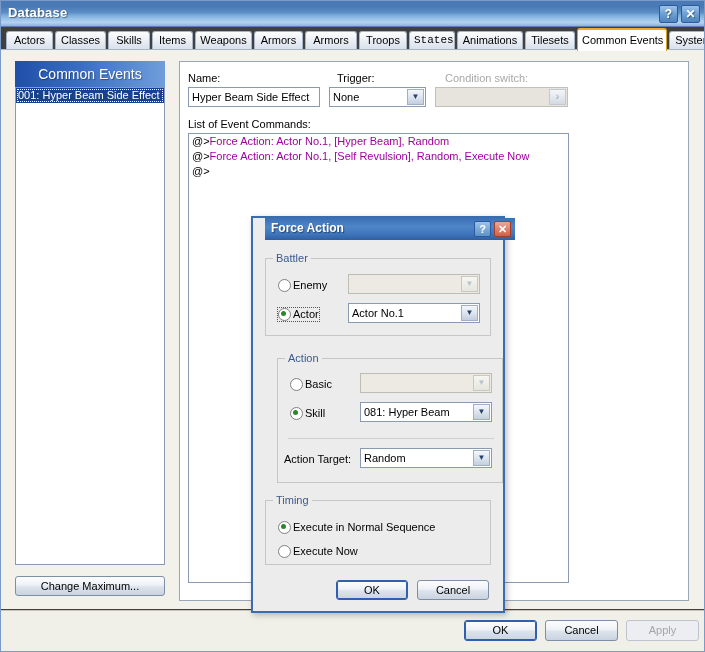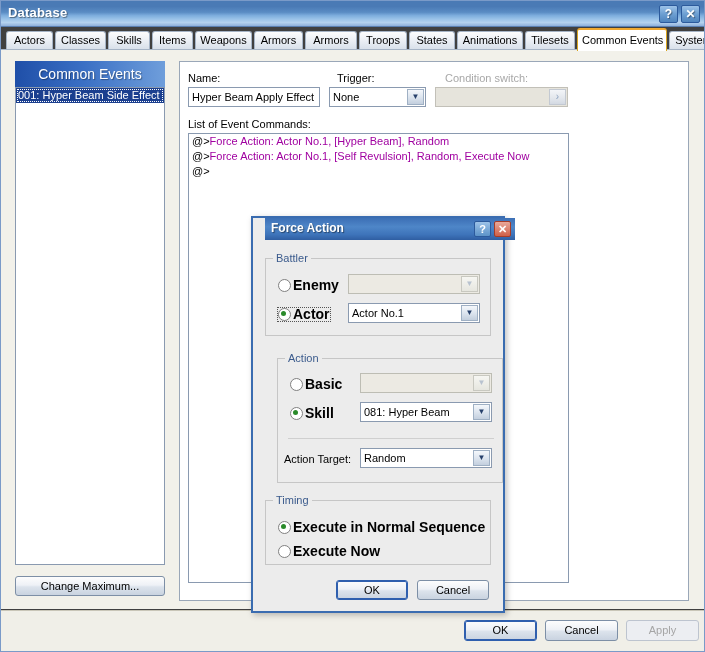--- a/index.html
+++ b/index.html
@@ -221,25 +221,24 @@
   }
   .group > .cap {
     position: absolute; left: 7px; top: -7px;
     background: #ececec;
     padding: 0 3px;
     font-size: 11px; color: #3a5a8c;
   }
 
   .radio {
     position: absolute;
-    font-size: 14px; color: #000;
+    font-size: 11px; color: #000;
     cursor: pointer;
     padding-left: 15px;
     line-height: 13px;
-    font-weight: bold;
   }
   .radio::before {
     content: ""; position: absolute; left: 0; top: 0;
     width: 11px; height: 11px; border-radius: 50%;
     background: #ffffff;
     border: 1px solid #808080;
   }
   .radio.checked::after {
     content: ""; position: absolute; left: 3px; top: 3px;
     width: 5px; height: 5px; border-radius: 50%;
@@ -273,41 +272,41 @@
 
   <div class="tabstrip" id="tabstrip">
       <div class="tab" style="left: 5px; width: 47px;">Actors</div>
       <div class="tab" style="left: 54px; width: 51px;">Classes</div>
       <div class="tab" style="left: 107px; width: 42px;">Skills</div>
       <div class="tab" style="left: 151px; width: 41px;">Items</div>
       <div class="tab" style="left: 194px; width: 57px;">Weapons</div>
       <div class="tab" style="left: 253px; width: 49px;">Armors</div>
       <div class="tab" style="left: 304px; width: 52px;">Armors</div>
       <div class="tab" style="left: 358px; width: 48px;">Troops</div>
-      <div class="tab" style="left: 408px; width: 46px;">States</div>
+      <div class="tab" style="left: 408px; width: 46px; font-family: Liberation Mono, monospace;">States</div>
       <div class="tab" style="left: 456px; width: 66px;">Animations</div>
       <div class="tab" style="left: 524px; width: 50px;">Tilesets</div>
       <div class="tab active" style="left: 576px; width: 90px;">Common Events</div>
       <div class="tab" style="left: 668px; width: 49px;">System</div>
     </div>
 
   <div class="client">
 
     <div class="leftpanel">
       <div class="panel-header">Common Events</div>
       <div class="list-box" id="sidebar-list">
           <div class="list-item selected">001: Hyper Beam Side Effect</div>
         </div>
     </div>
     <div class="btn change-max">Change Maximum...</div>
 
     <div class="rightpanel">
 
       <div class="lbl" style="left:8px; top:10px;">Name:</div>
-      <div class="textfield" style="left:8px; top:25px; width:132px; height:20px;">Hyper Beam Apply Effect</div>
+      <div class="textfield" style="left:8px; top:25px; width:132px; height:20px;">Hyper Beam Side Effect</div>
 
       <div class="lbl" style="left:157px; top:10px;">Trigger:</div>
       <div class="combo" style="left:149px; top:25px; width:97px; height:20px;">
         <span>None</span>
         <span class="arrow">▼</span>
       </div>
 
       <div class="lbl dim" style="left:255px; top:10px;margin-left:10px;">Condition switch:</div>
       <div class="condfield" style="left:255px; top:25px; width:133px; height:20px;">
         <span class="browse">›</span>

